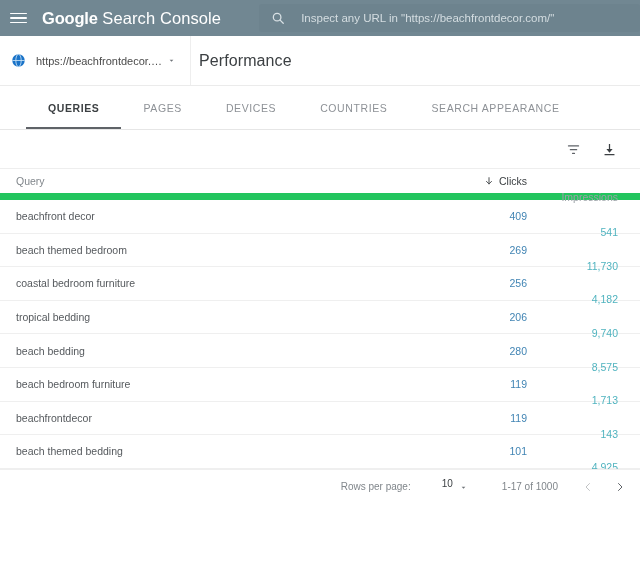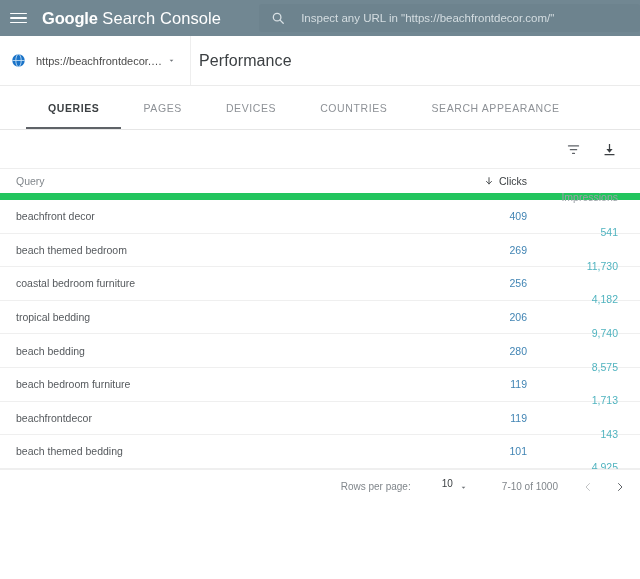--- a/index.html
+++ b/index.html
@@ -445,21 +445,21 @@
     <div class="footer">
       <span class="f-label">Rows per page:</span>
       <span class="f-select">
         <span class="f-value">10</span>
         <span>
           <svg width="9" height="9" viewBox="0 0 24 24" fill="#70757a">
               <path d="M7 10l5 5 5-5z"></path>
             </svg>
         </span>
       </span>
-      <span class="f-range">7-10 of 1000</span>
+      <span class="f-range">1-17 of 1000</span>
       <span class="f-nav">
         <span class="f-arrow disabled">
           <svg width="12" height="12" viewBox="0 0 24 24" fill="none" stroke="#5f6368" stroke-width="2" stroke-linecap="round" stroke-linejoin="round">
               <polyline points="15,5 8,12 15,19"></polyline>
             </svg>
         </span>
         <span class="f-arrow">
           <svg width="12" height="12" viewBox="0 0 24 24" fill="none" stroke="#5f6368" stroke-width="2" stroke-linecap="round" stroke-linejoin="round">
               <polyline points="9,5 16,12 9,19"></polyline>
             </svg>

